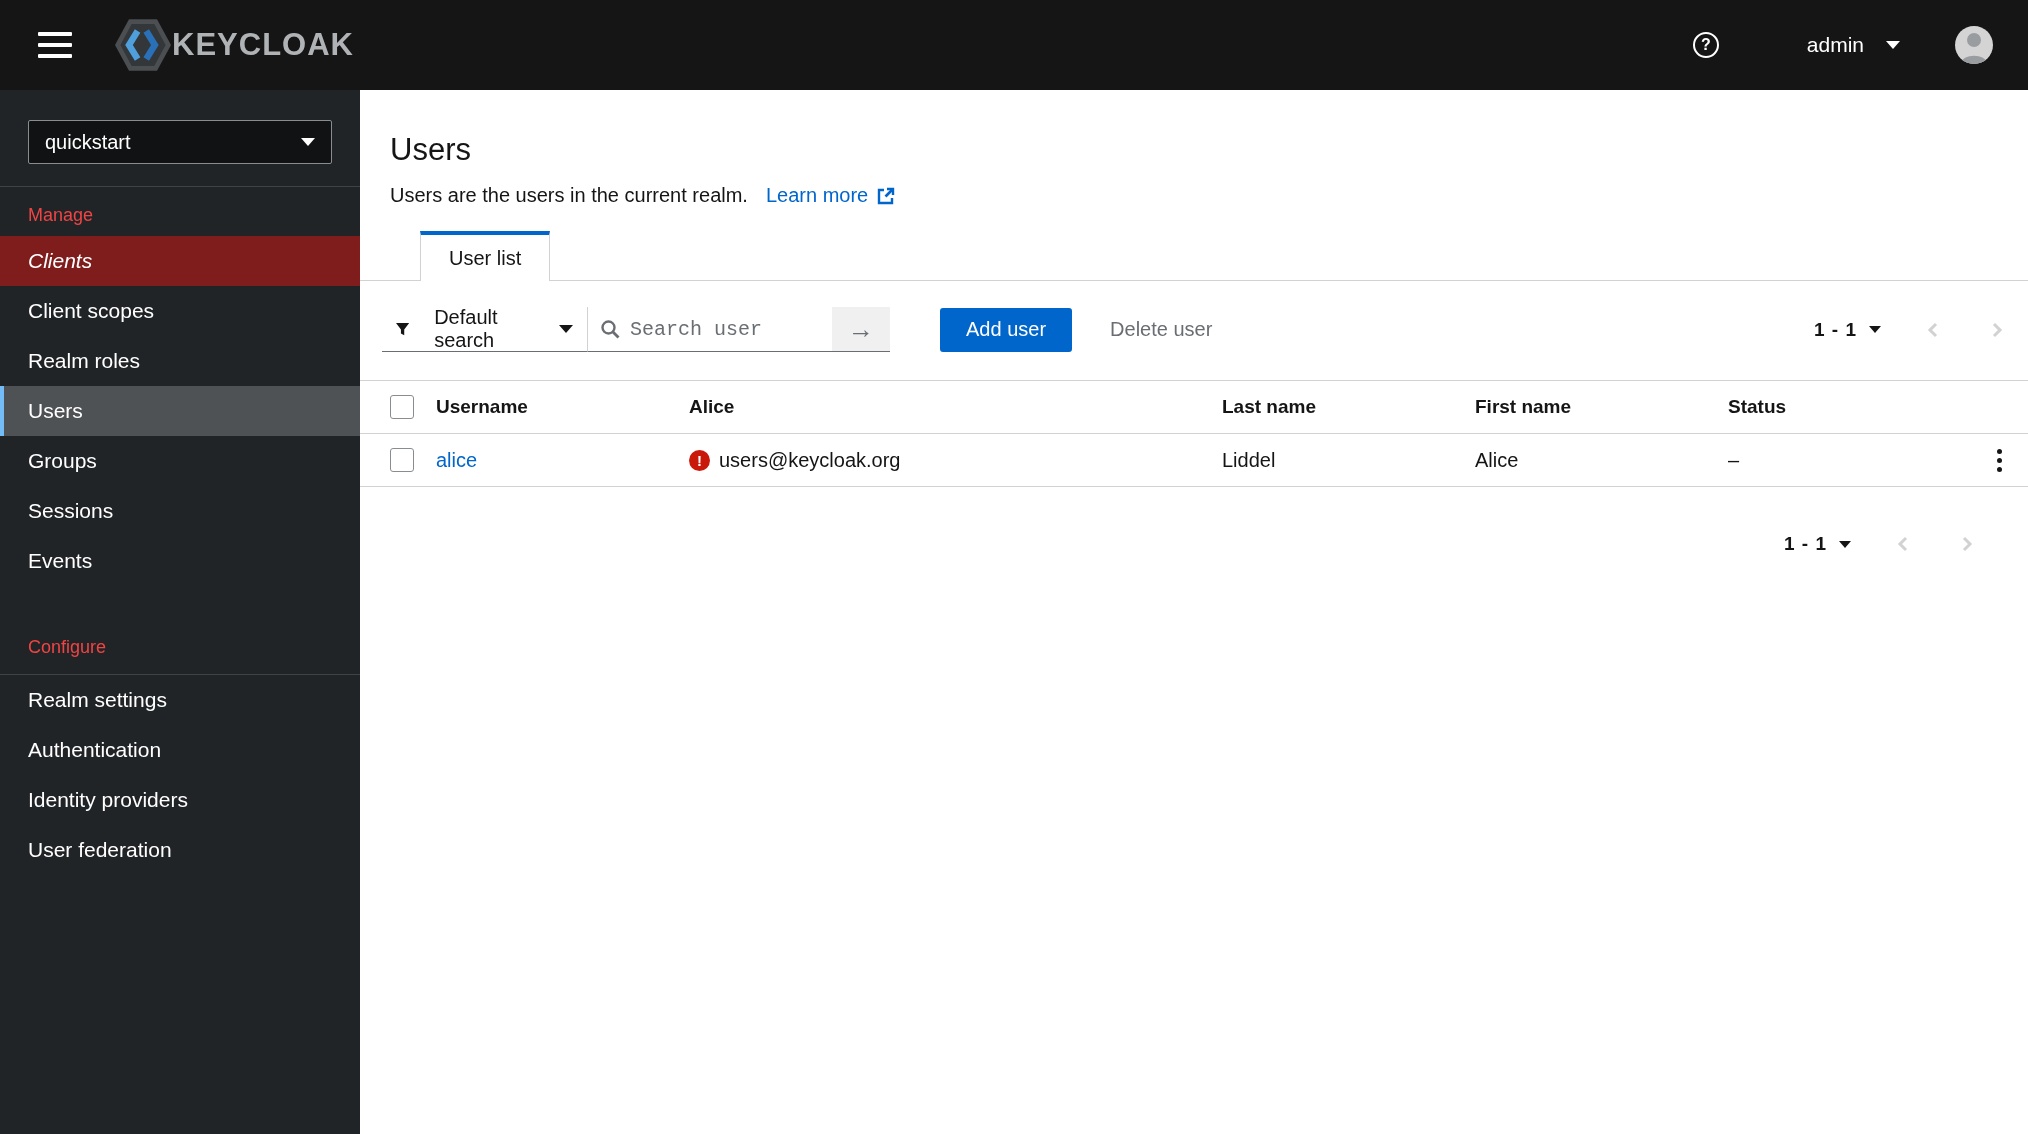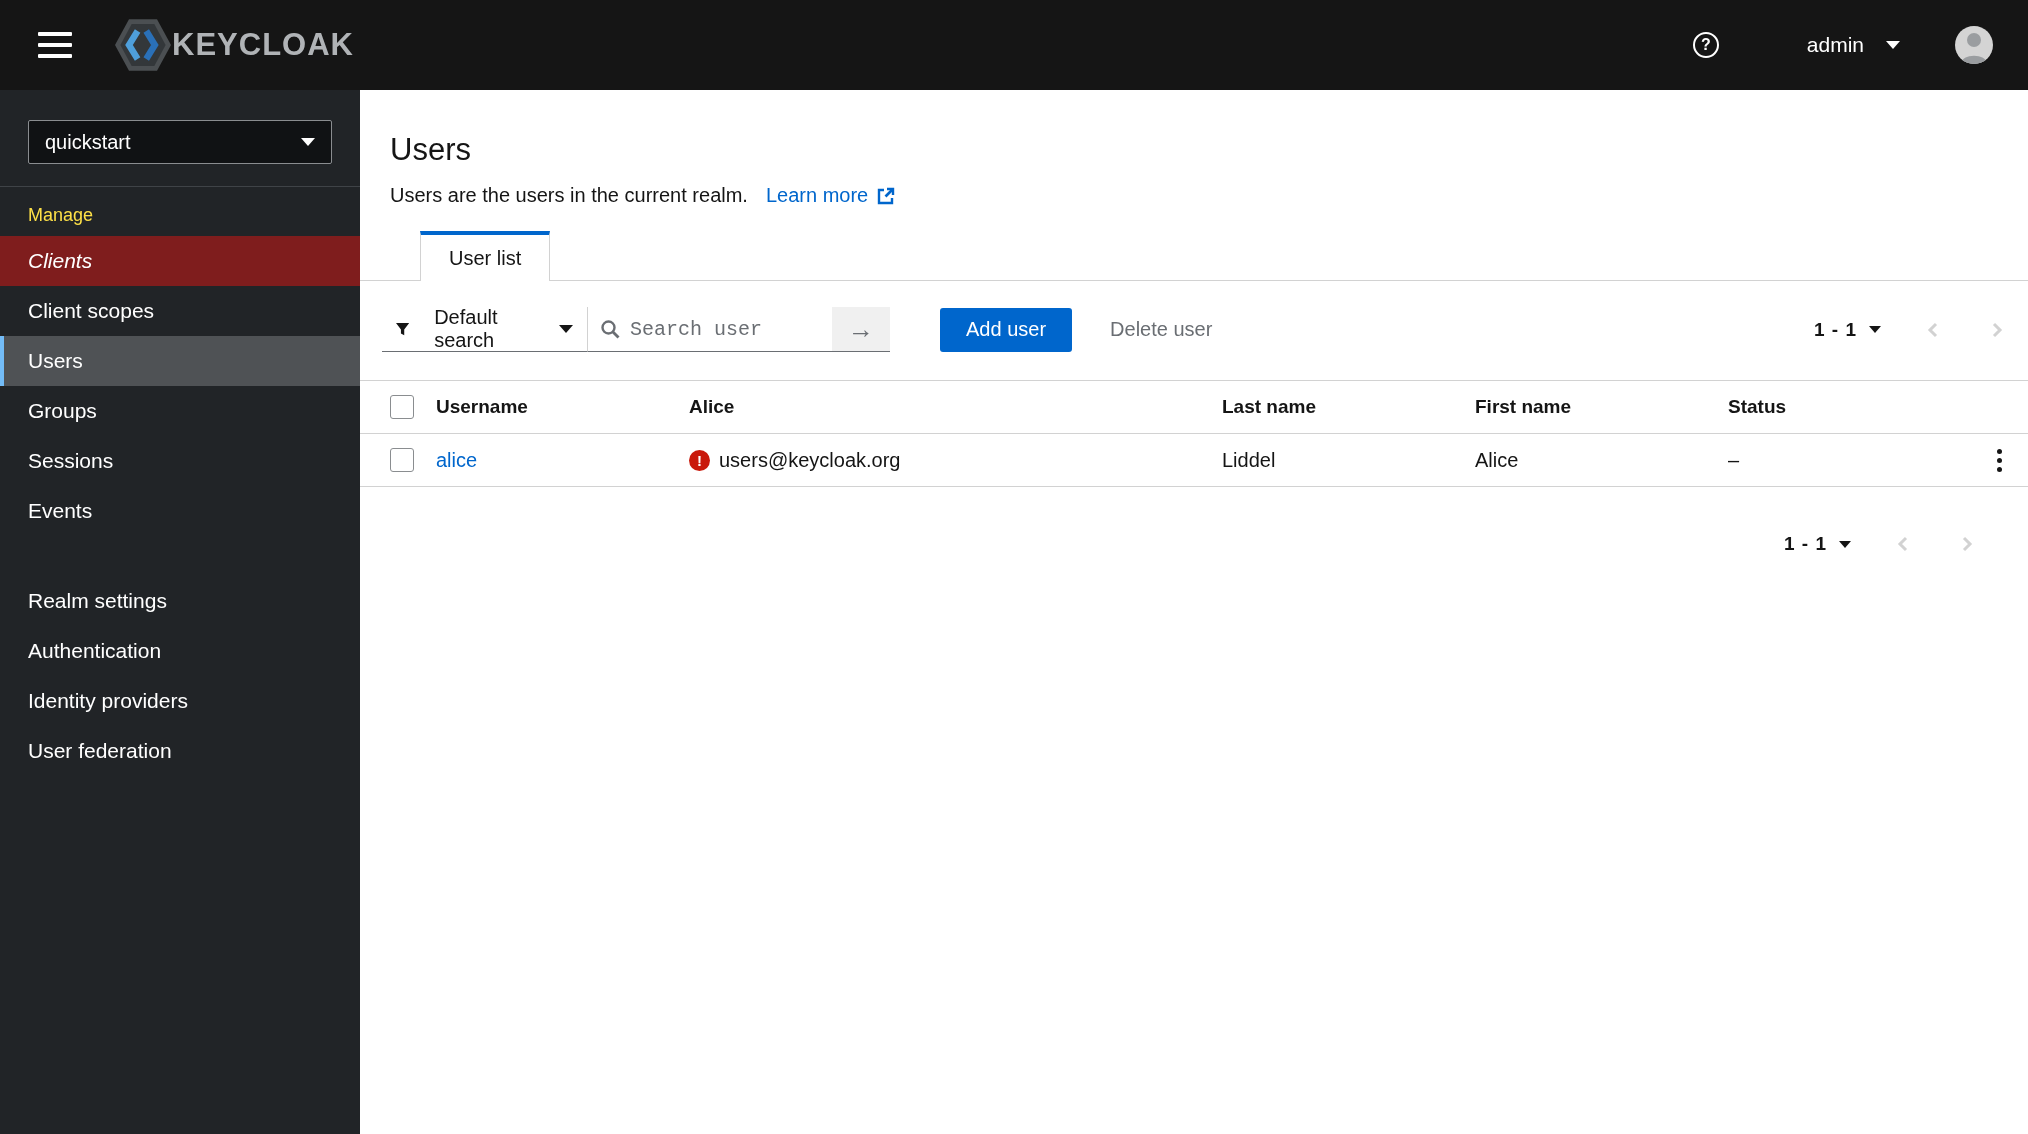--- a/index.html
+++ b/index.html
@@ -37,21 +37,21 @@
   .sidebar{ position:absolute; top:90px; left:0; width:360px; bottom:0;
     background:#212427; color:#fff; }
   .realm-selector{ margin:30px 28px 22px 28px; height:44px; background:#101214;
     border:1px solid #8a8d90; border-radius:2px; display:flex; align-items:center;
     padding:0 16px; cursor:pointer; }
   .realm-selector .realm-name{ font-size:20px; color:#fff; flex:1; }
   .realm-selector .caret-down{ border-left-width:7px; border-right-width:7px; border-top-width:8px; }
   .nav-section:first-of-type .nav-section-label{ border-top:1px solid #3f4347; padding-top:18px; }
   .nav-section:nth-of-type(2){ margin-top:40px; }
   .nav-section:nth-of-type(2) .nav-section-label{ border-bottom:1px solid #3f4347; padding-bottom:16px; }
-  .nav-section-label{ padding:11px 28px 10px 28px; font-size:18px; color:#fde047; }
+  .nav-section-label{ padding:11px 28px 10px 28px; font-size:18px; color:#ef4444; }
   .nav-list{ list-style:none; }
   .nav-item{ height:50px; display:flex; align-items:center; padding-left:28px;
     font-size:21px; color:#fff; cursor:pointer; }
   .nav-item.hover{ background:#7f1d1d;font-style:italic; }
   .nav-item.selected{ background:#4f5255; border-left:4px solid var(--sel-border); padding-left:24px; }
 
   
   .main{ position:absolute; top:90px; left:360px; right:0; bottom:0; background:#fff; }
   .page-header{ padding:42px 30px 0 30px; }
   .page-title{ font-size:31px; font-weight:500; color:#151515; }
@@ -156,27 +156,29 @@
   <div class="realm-selector">
     <span class="realm-name">quickstart</span>
     <span class="caret-down"></span>
   </div>
   <div id="sidebar-nav">
       <div class="nav-section">
         <div class="nav-section-label">Manage</div>
         <ul class="nav-list">
           <li class="nav-item hover">Clients</li>
           <li class="nav-item">Client scopes</li>
+          <li class="nav-item">Realm roles</li>
           <li class="nav-item selected">Users</li>
           <li class="nav-item">Groups</li>
           <li class="nav-item">Sessions</li>
           <li class="nav-item">Events</li>
         </ul>
       </div>
       <div class="nav-section">
+        <div class="nav-section-label">Configure</div>
         <ul class="nav-list">
           <li class="nav-item">Realm settings</li>
           <li class="nav-item">Authentication</li>
           <li class="nav-item">Identity providers</li>
           <li class="nav-item">User federation</li>
         </ul>
       </div>
     </div>
 </nav>
 

